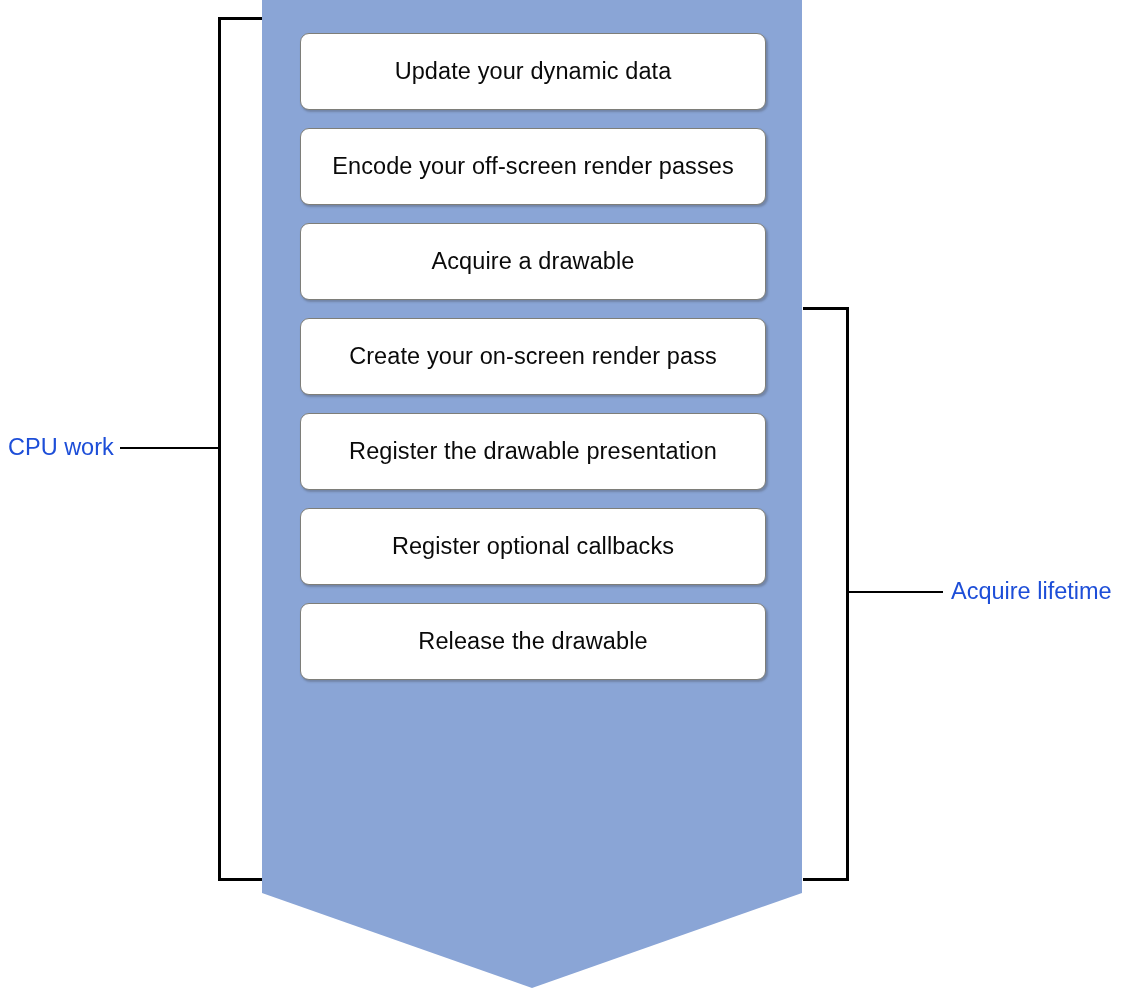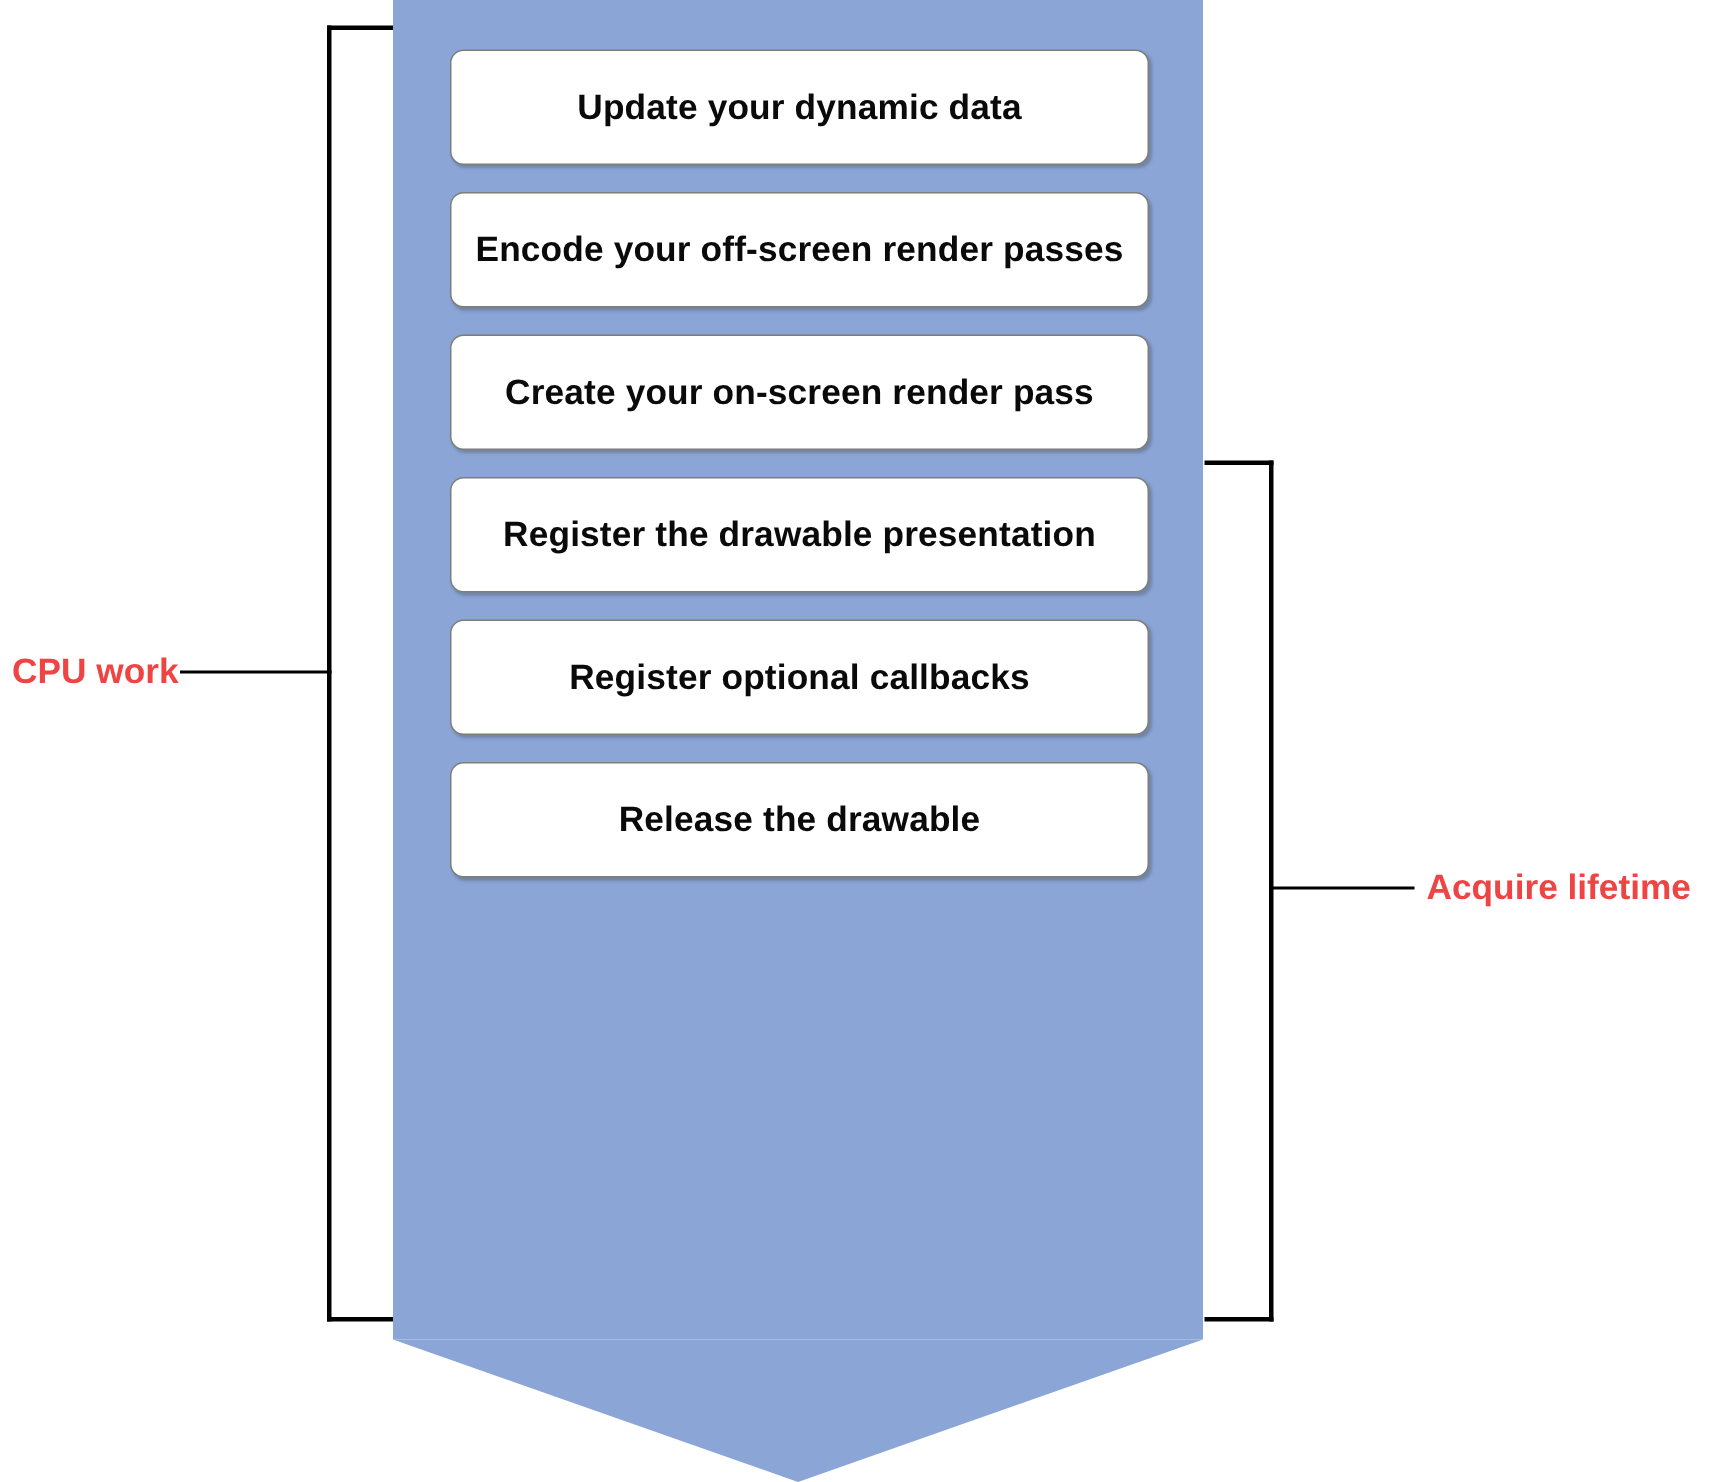--- a/index.html
+++ b/index.html
@@ -39,21 +39,20 @@
     border-right: 270px solid transparent;
     border-top: 95px solid #8aa5d6;
   }
 
   
   .steps {
     position: absolute;
     left: 300px;
     top: 33px;
     width: 466px;
-    font-weight: bold;
   }
   .step-box {
     position: relative;
     box-sizing: border-box;
     width: 466px;
     height: 77px;
     margin-bottom: 18px;
     background: #ffffff;
     border: 1.5px solid #7e7e79;
     border-radius: 9px;
@@ -112,42 +111,44 @@
     position: absolute;
     height: 2px;
     background: #000000;
   }
   #leader-cpu       { left: 120px; top: 447px; width: 101px; }
   #leader-drawable  { left: 847px; top: 591px; width: 96px; }
 
   .annot-label {
     position: absolute;
     font-size: 23.5px;
-    color: #ef4444;
+    color: #1d4ed8;
     line-height: 1;
     white-space: nowrap;
-    font-weight: bold;
   }
   #label-cpu      { left: 8px;   top: 436px; }
   #label-drawable { left: 951px; top: 580px; }
 </style>
 </head>
 <body>
 
 <div id="stage">
 
   <div class="arrow-band"></div>
   <div class="arrow-head"></div>
 
   <div class="steps">
     <div class="step-box">
       <span class="step-label">Update your dynamic data</span>
     </div>
     <div class="step-box">
       <span class="step-label">Encode your off-screen render passes</span>
+    </div>
+    <div class="step-box">
+      <span class="step-label">Acquire a drawable</span>
     </div>
     <div class="step-box">
       <span class="step-label">Create your on-screen render pass</span>
     </div>
     <div class="step-box">
       <span class="step-label">Register the drawable presentation</span>
     </div>
     <div class="step-box">
       <span class="step-label">Register optional callbacks</span>
     </div>

